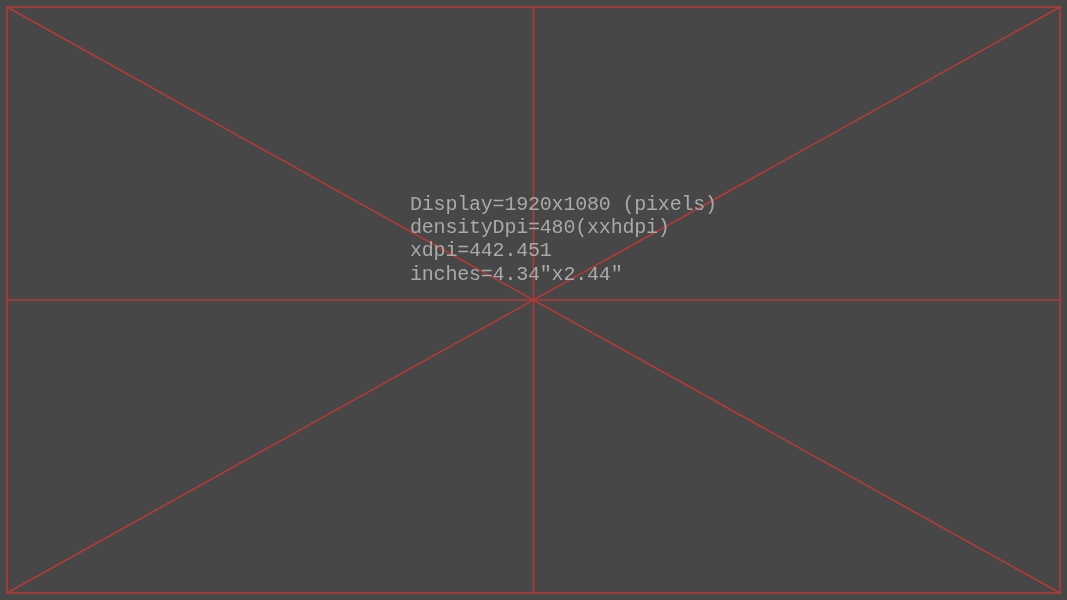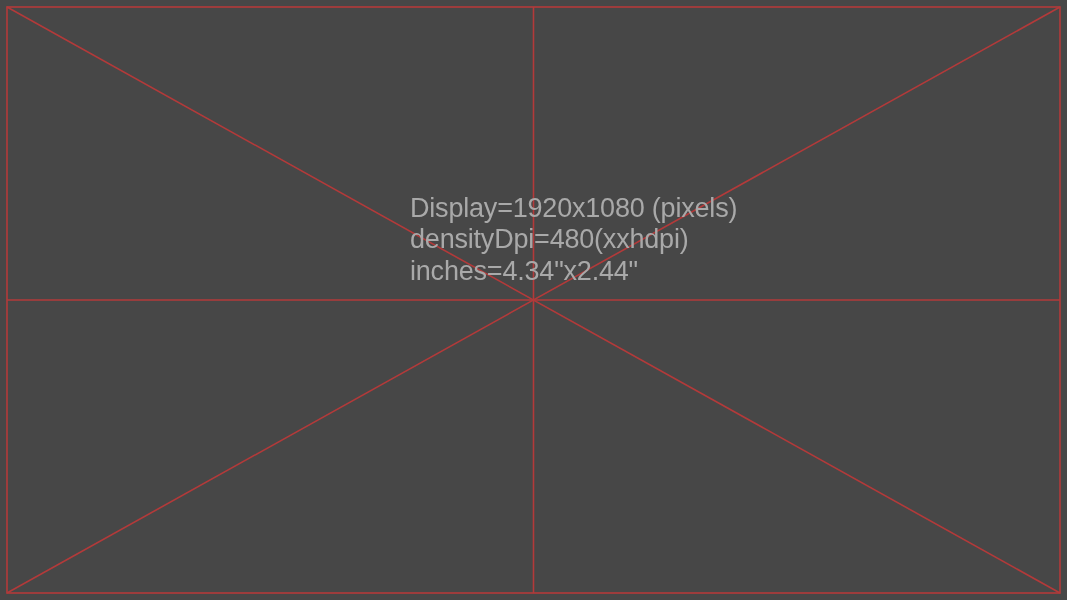--- a/index.html
+++ b/index.html
@@ -21,37 +21,39 @@
       left: 0;
       width: 100%;
       height: 100%;
       pointer-events: none;
     }
     .info-block {
       position: absolute;
       left: 410px;
       top: 193px;
       color: #a9a9a9;
-      font-size: 27px;
+      font-size: 20px;
       line-height: 1.16;
       font-weight: 400;
       letter-spacing: -0.2px;
+      font-family: Liberation Mono, monospace;
     }
     .info-line {
       white-space: nowrap;
     }
   </style>
 </head>
 <body>
 
 <svg class="guide-lines" width="1067" height="600" viewBox="0 0 1067 600">
   <line x1="7" y1="7" x2="1060" y2="593" stroke="#b33a3a" stroke-width="1.6"></line>
   <line x1="1060" y1="7" x2="7" y2="593" stroke="#b33a3a" stroke-width="1.6"></line>
   <line x1="533.5" y1="7" x2="533.5" y2="593" stroke="#b33a3a" stroke-width="1.6"></line>
   <line x1="7" y1="300" x2="1060" y2="300" stroke="#b33a3a" stroke-width="1.6"></line>
   <rect x="7" y="7" width="1053" height="586" fill="none" stroke="#b33a3a" stroke-width="1.6"></rect>
 </svg>
 
 <div class="info-block">
   <div class="info-line">Display=1920x1080 (pixels)</div>
   <div class="info-line">densityDpi=480(xxhdpi)</div>
+  <div class="info-line">xdpi=442.451</div>
   <div class="info-line">inches=4.34"x2.44"</div>
 </div>
 
 </body></html>

